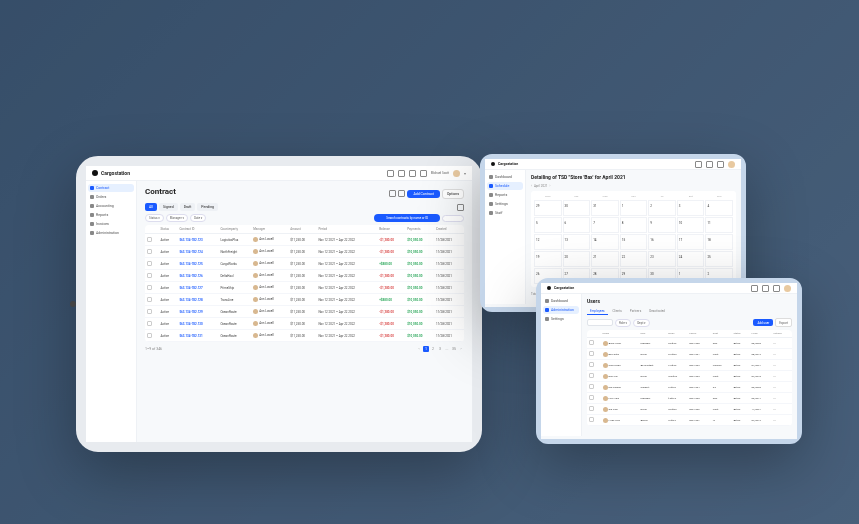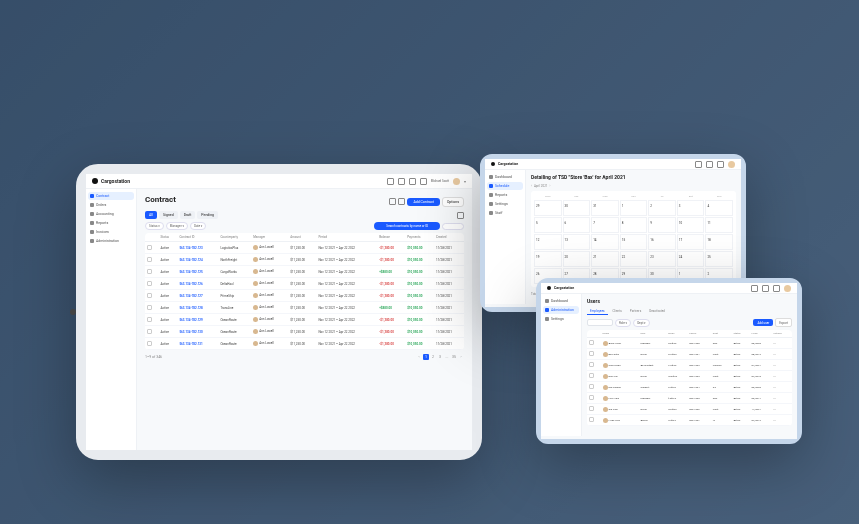--- a/index.html
+++ b/index.html
@@ -1,18 +1,18 @@
 <!DOCTYPE html>
 <html><head>
 <meta charset="utf-8">
 <style>
 body{margin:0;width:859px;height:524px;background:linear-gradient(135deg,#4a6a85 0%,#5a7a95 50%,#6a8aa5 100%);position:relative;overflow:hidden;font-family:-apple-system,BlinkMacSystemFont,"Segoe UI",Roboto,sans-serif}
 .ov{position:absolute;inset:0;background:rgba(30,45,70,.45)}
 .device{position:absolute;background:#fff;border-radius:18px;box-shadow:0 20px 60px rgba(0,0,0,.3)}
-.tablet{left:76px;top:164px;width:386px;height:276px;border:10px solid #e8ebef;border-radius:22px}
+.tablet{left:76px;top:156px;width:386px;height:276px;border:10px solid #e8ebef;border-radius:22px}
 .tablet::before{content:"";position:absolute;left:-16px;top:50%;width:6px;height:6px;background:#444;border-radius:50%;transform:translateY(-50%)}
 .small1{left:480px;top:154px;width:256px;height:148px;border:5px solid #c5d6ea;border-radius:12px}
 .small2{left:536px;top:278px;width:256px;height:156px;border:5px solid #c5d6ea;border-radius:12px}
 .screen{position:absolute;inset:0;background:#f7f9fb;overflow:hidden;font-size:4px;color:#222}
 .topbar{display:flex;align-items:center;justify-content:space-between;height:14px;background:#fff;border-bottom:1px solid #eef1f5;padding:0 6px}
 .logo{display:flex;align-items:center;gap:3px;font-weight:700;font-size:5px}
 .dot{width:6px;height:6px;background:#111;border-radius:50%;display:inline-block}
 .tb-icons{display:flex;align-items:center;gap:4px}
 .ico{width:5px;height:5px;border:1px solid #888;border-radius:1px}
 .avatar{width:7px;height:7px;background:#e8c9a0;border-radius:50%}

